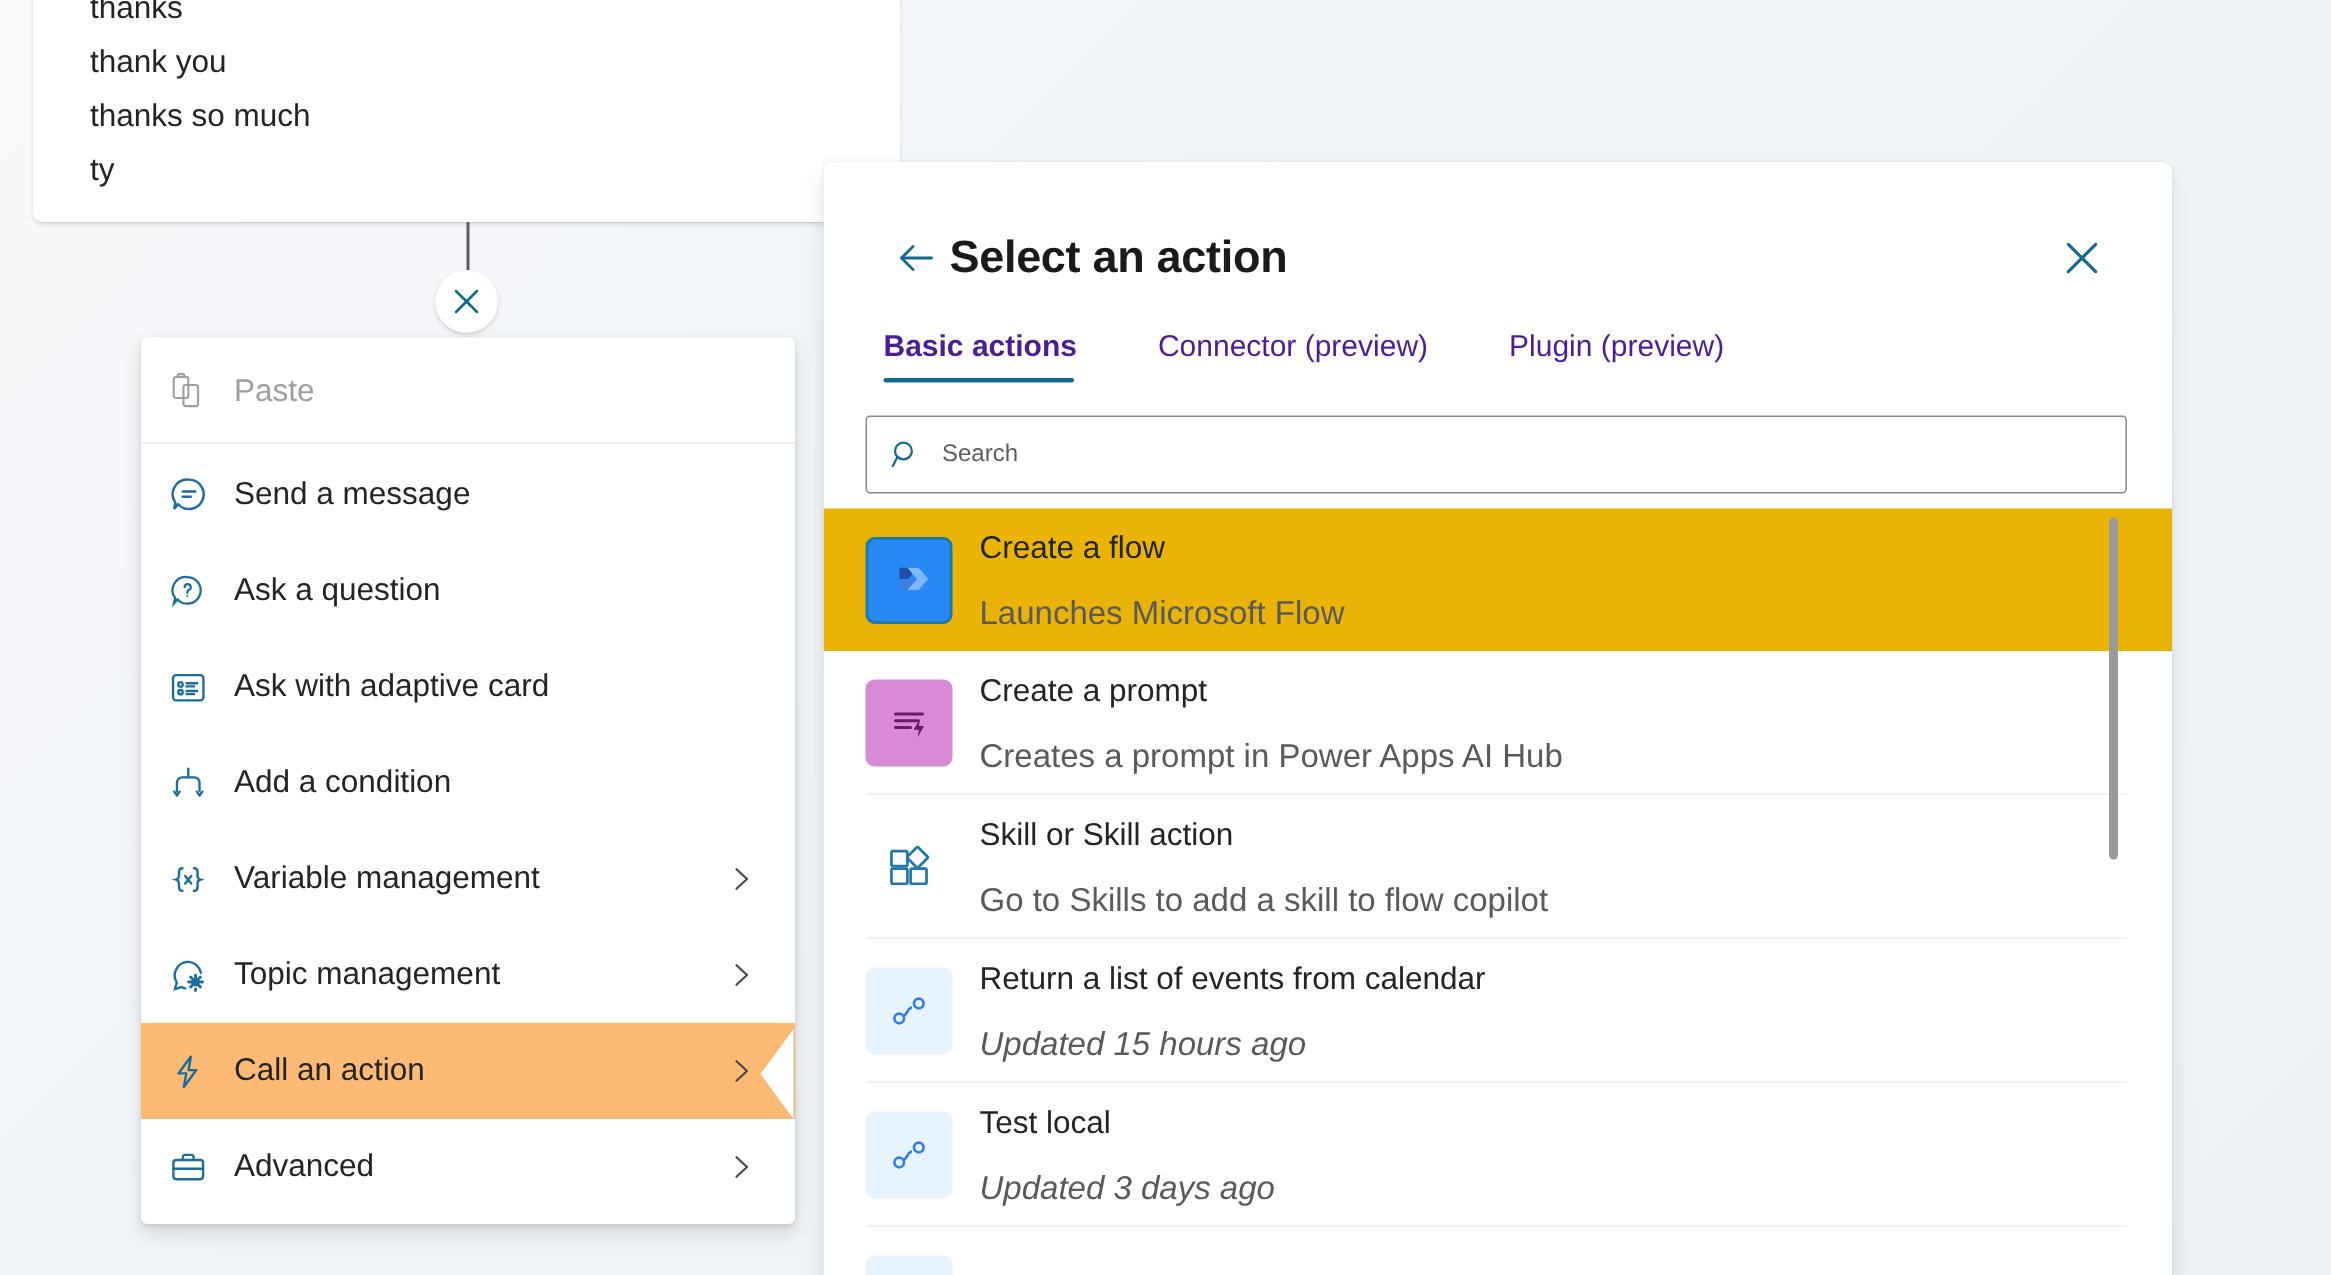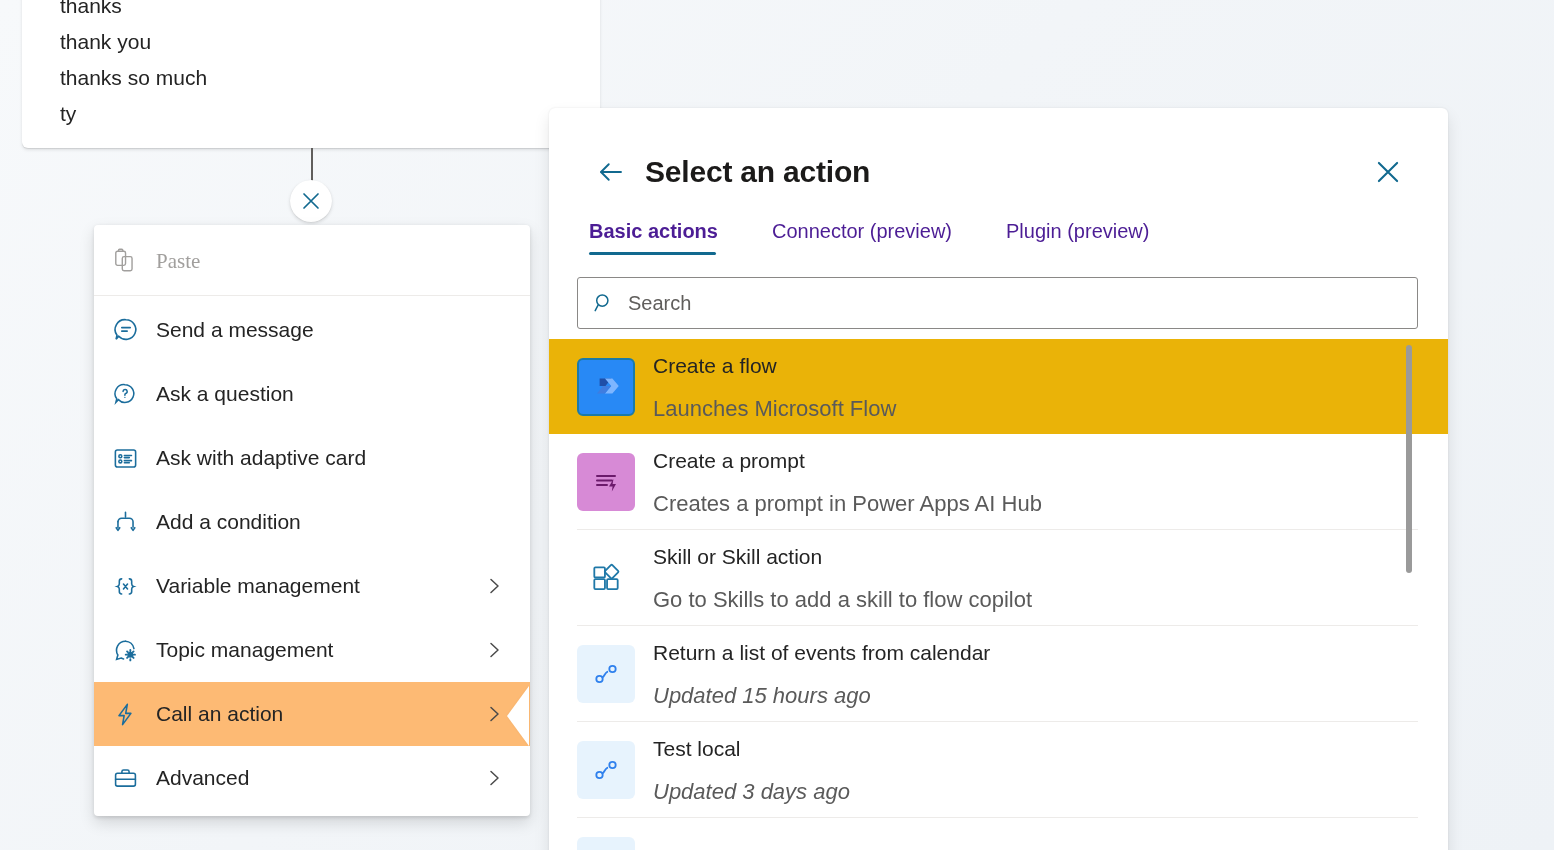--- a/index.html
+++ b/index.html
@@ -97,21 +97,21 @@
     justify-content: flex-start;
     color: #1b6d9c;
   }
   .menu-icon.grey { color: #a19f9d; }
   .menu-label {
     flex: 1;
     font-size: 21px;
     color: #242424;
     white-space: nowrap;
   }
-  .menu-label.grey { color: #a19f9d; font-family: Liberation Serif, serif; }
+  .menu-label.grey { color: #a19f9d; }
   .menu-chevron {
     color: #4a4a4a;
     display: flex;
     align-items: center;
   }
   
   #menu-beak {
     position: absolute;
     left: 529px;
     top: 686px;
@@ -148,21 +148,20 @@
     height: 44px;
     display: flex; align-items: center; justify-content: center;
     color: #11698f;
     cursor: pointer;
   }
   #panel-title {
     flex: 1;
     font-size: 30px;
     font-weight: 700;
     color: #1b1a19;
-    margin-left: 12px;
     letter-spacing: -.2px;
   }
   #panel-close-button {
     width: 40px; height: 40px;
     display: flex; align-items: center; justify-content: center;
     color: #11698f;
     cursor: pointer;
   }
 
   #panel-tabs {
@@ -199,21 +198,21 @@
     border-radius: 3px;
     display: flex;
     align-items: center;
     padding: 0 14px;
   }
   #search-icon { color: #11698f; display: flex; align-items: center; margin-right: 12px; }
   #search-input {
     flex: 1;
     border: none;
     outline: none;
-    font-size: 20px;
+    font-size: 16px;
     font-family: "Liberation Sans", sans-serif;
     color: #242424;
     background: transparent;
   }
   #search-input::placeholder { color: #605e5c; }
 
   
   #action-list {
     margin-top: 10px;
     position: relative;

